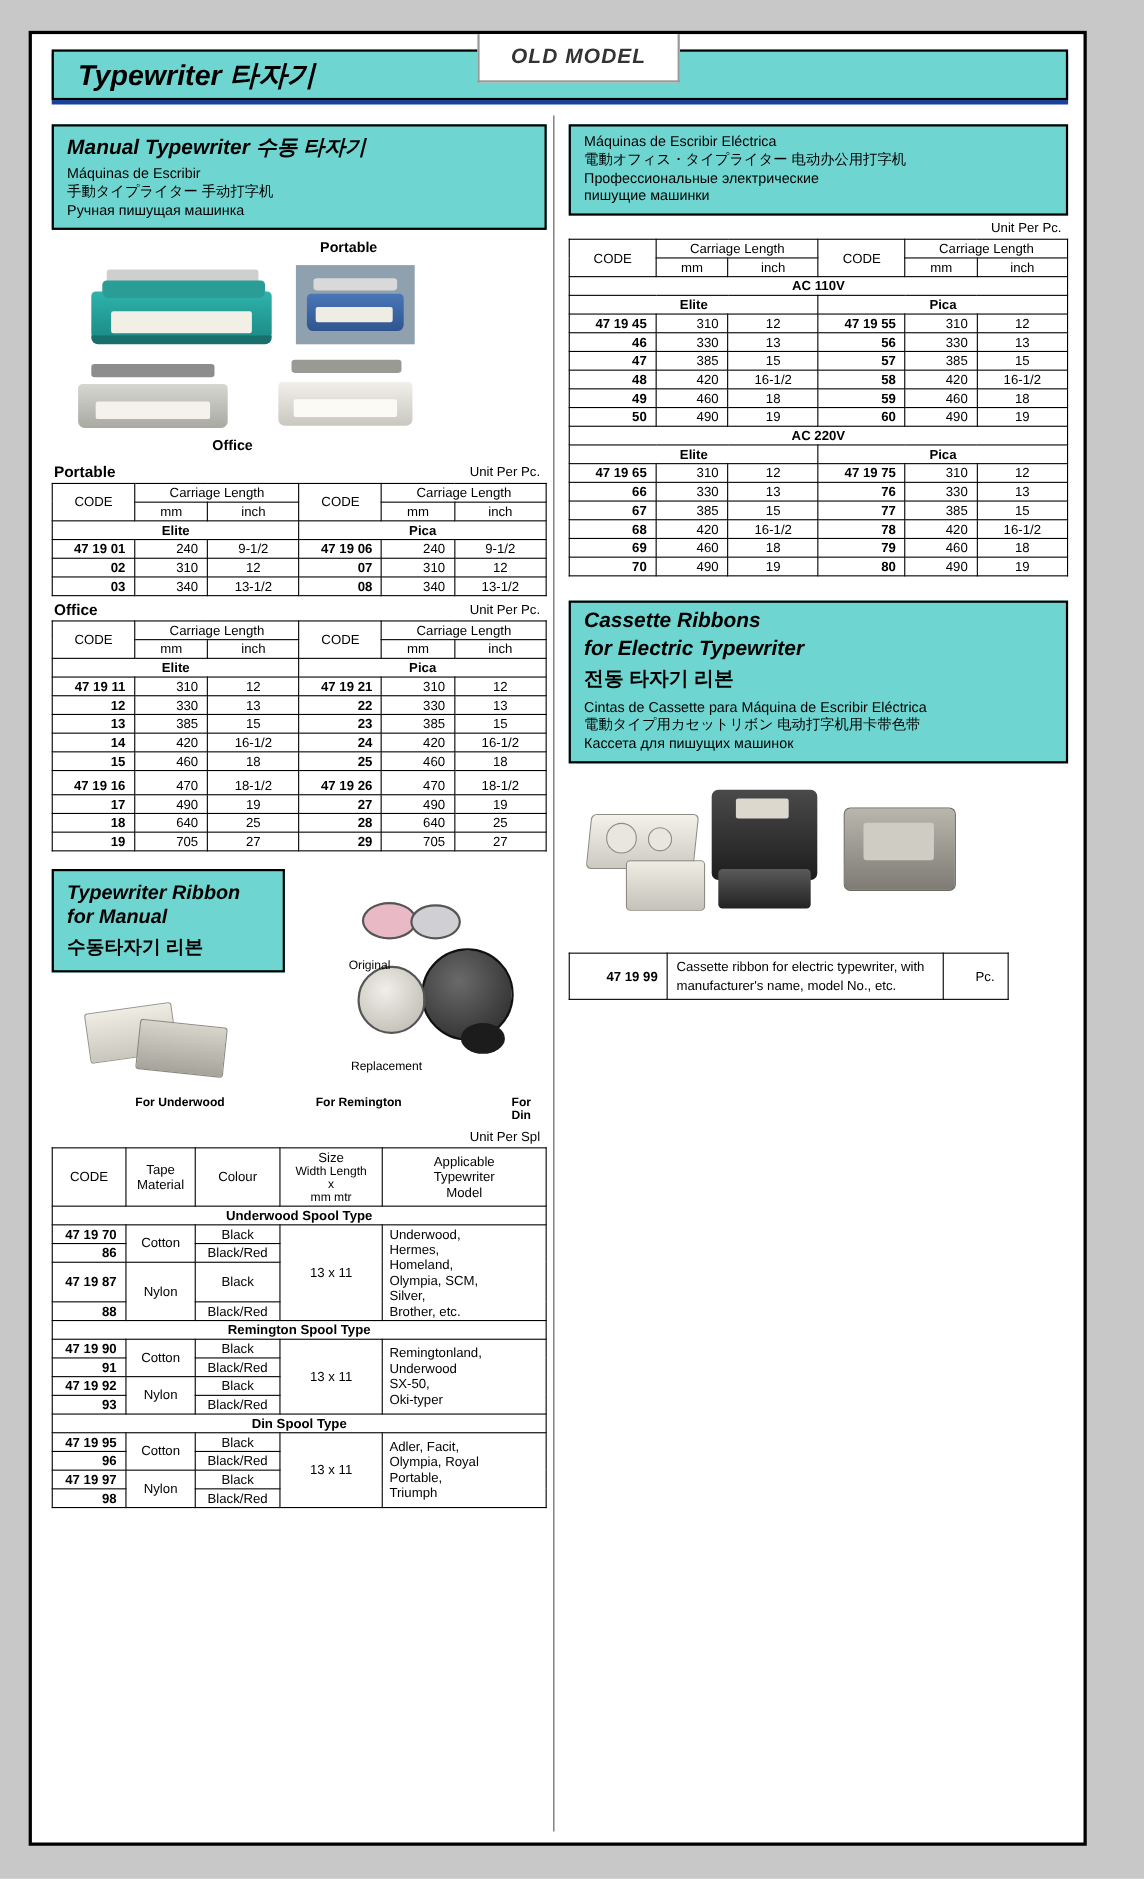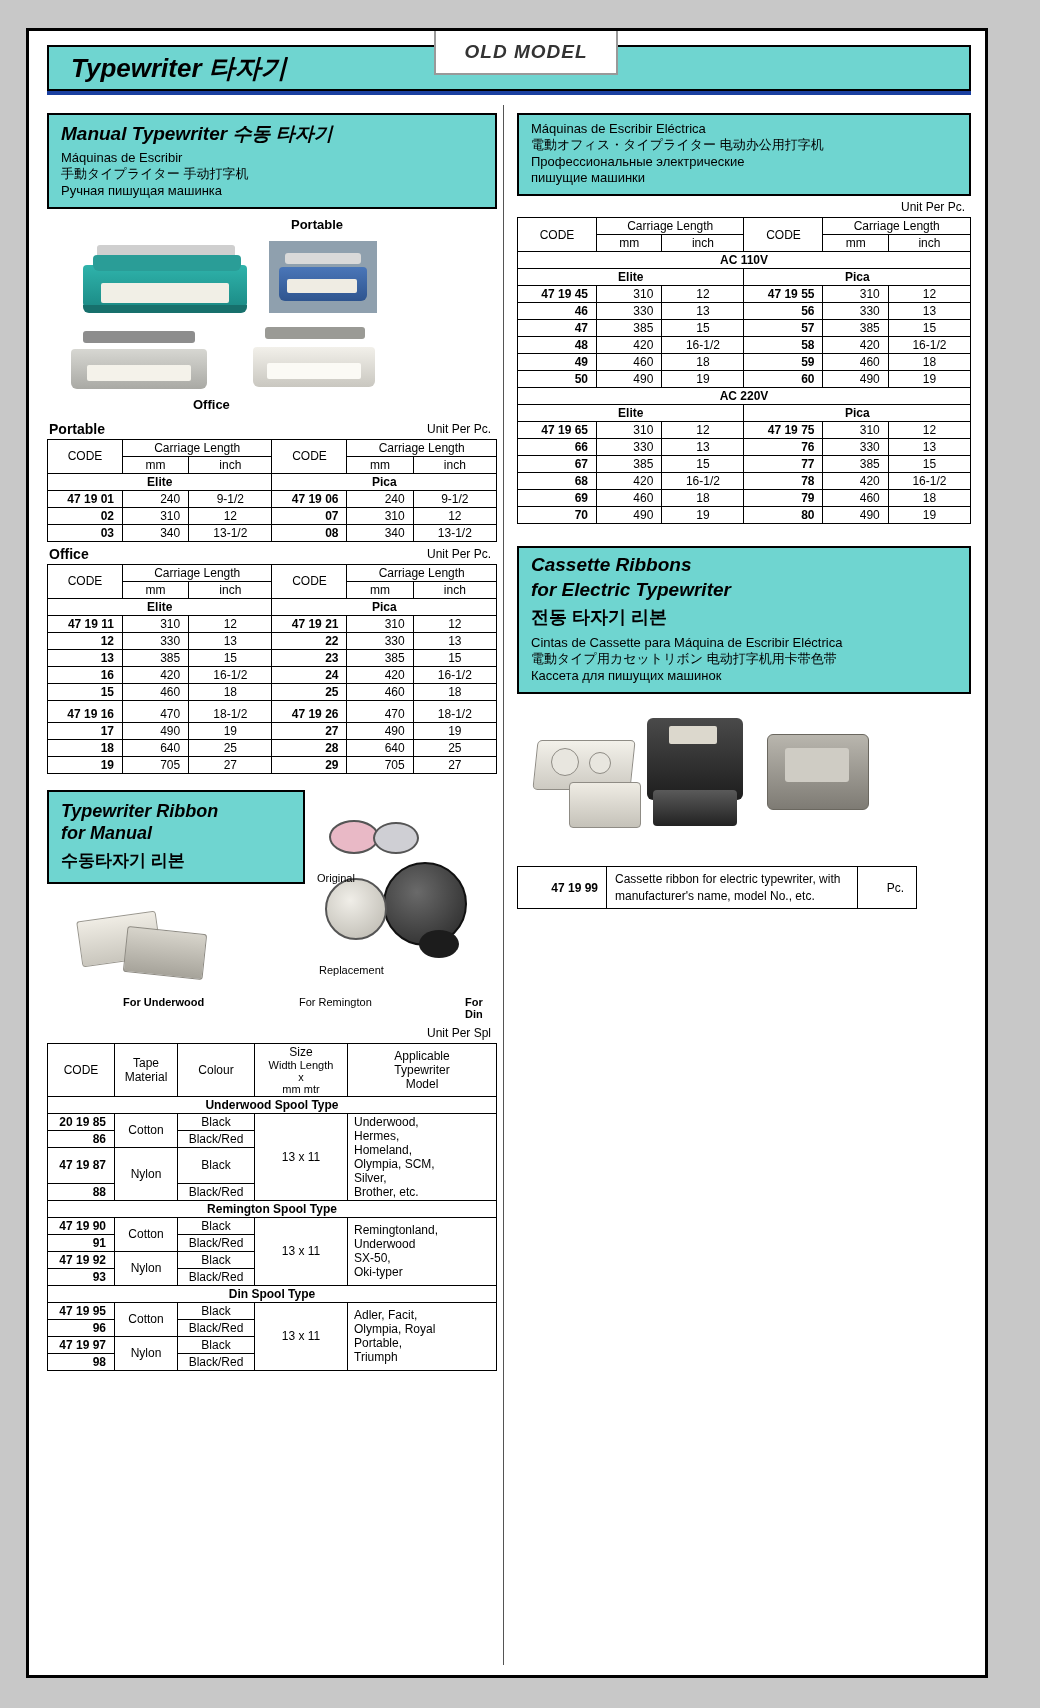--- a/index.html
+++ b/index.html
@@ -63,21 +63,21 @@
   .cap { position:absolute; font-size:13px; font-weight:bold; }
 
   
   .twbody { position:relative; width:100%; height:100%; }
   .twbase { position:absolute; border-radius:4px 4px 6px 6px; }
   .keys { position:absolute; background:#e9e6de; border-radius:2px; }
   .platen { position:absolute; background:#bfc4c4; border-radius:3px; }
 
   .ribbonhead {
     background:#6fd5d0; border:2px solid #000; box-sizing:border-box;
-    padding:8px 10px 10px 12px; width:258px;
+    padding:8px 10px 10px 12px; width:212px;
   }
   .ribbonhead .main { font-style:italic; font-weight:bold; font-size:18px; line-height:1.25; color:#000;}
   .ribbonhead .kr { font-weight:bold; font-size:17px; margin-top:4px; }
 
   .small { font-size:11px; }
   .photo { position:absolute; border-radius:3px; }
 </style>
 </head>
 <body>
 
@@ -228,21 +228,21 @@
       </tr>
       <tr>
         <td class="code">13</td>
         <td class="num">385</td>
         <td>15</td>
         <td class="code">23</td>
         <td class="num">385</td>
         <td>15</td>
       </tr>
       <tr>
-        <td class="code">16</td>
+        <td class="code">14</td>
         <td class="num">420</td>
         <td>16-1/2</td>
         <td class="code">24</td>
         <td class="num">420</td>
         <td>16-1/2</td>
       </tr>
       <tr>
         <td class="code">15</td>
         <td class="num">460</td>
         <td>18</td>
@@ -300,21 +300,21 @@
 
       <div style="position:absolute; left:268px; top:30px; width:180px; height:170px;">
         <div class="photo" style="left:14px; top:0px; width:46px; height:30px; border-radius:50%; background:#e9b9c6; border:2px solid #555;"></div>
         <div class="photo" style="left:58px; top:2px; width:42px; height:28px; border-radius:50%; background:#cfcfd4; border:2px solid #555;"></div>
         <div class="photo" style="left:68px; top:42px; width:80px; height:80px; border-radius:50%; background:radial-gradient(circle at 40% 35%, #6a6a6a, #242424); border:2px solid #111;"></div>
         <div class="photo" style="left:10px; top:58px; width:58px; height:58px; border-radius:50%; background:radial-gradient(circle at 40% 35%, #f0eee8, #b8b5ac); border:2px solid #555;"></div>
         <div class="photo" style="left:104px; top:110px; width:40px; height:28px; border-radius:50%; background:#1c1c1c;"></div>
       </div>
       <div class="cap small" style="position:absolute; left:270px; top:82px; font-weight:normal;">Original</div>
       <div class="cap small" style="position:absolute; left:272px; top:174px; font-weight:normal;">Replacement</div>
-      <div class="cap small" style="position:absolute; left:252px; top:206px; font-weight:normal;">For Remington</div>
+      <div class="cap small" style="position:absolute; left:240px; top:206px; font-weight:bold;">For Remington</div>
       <div class="cap small" style="position:absolute; left:380px; top:206px; font-weight:bold;padding-left:38px;">For Din</div>
     </div>
 
     <div class="unitline">Unit Per Spl</div>
 
     <table class="grid">
       <tbody>
           <tr>
         <td style="width:62px; height:48px;">CODE</td>
         <td style="width:58px; white-space:pre-line;">Tape
@@ -328,21 +328,21 @@
         </td>
         <td style="white-space:pre-line;">Applicable
 Typewriter
 Model</td>
       </tr>
 
       <tr>
             <td colspan="5" class="seg">Underwood Spool Type</td>
           </tr>
       <tr>
-        <td class="code">20 19 85</td>
+        <td class="code">47 19 70</td>
         <td rowspan="2">Cotton</td>
         <td>Black</td>
         <td rowspan="4">13  x  11</td>
         <td rowspan="4" style="white-space:pre-line; text-align:left; padding-left:6px;">Underwood,
 Hermes,
 Homeland,
 Olympia, SCM,
 Silver,
 Brother, etc.</td>
       </tr>

